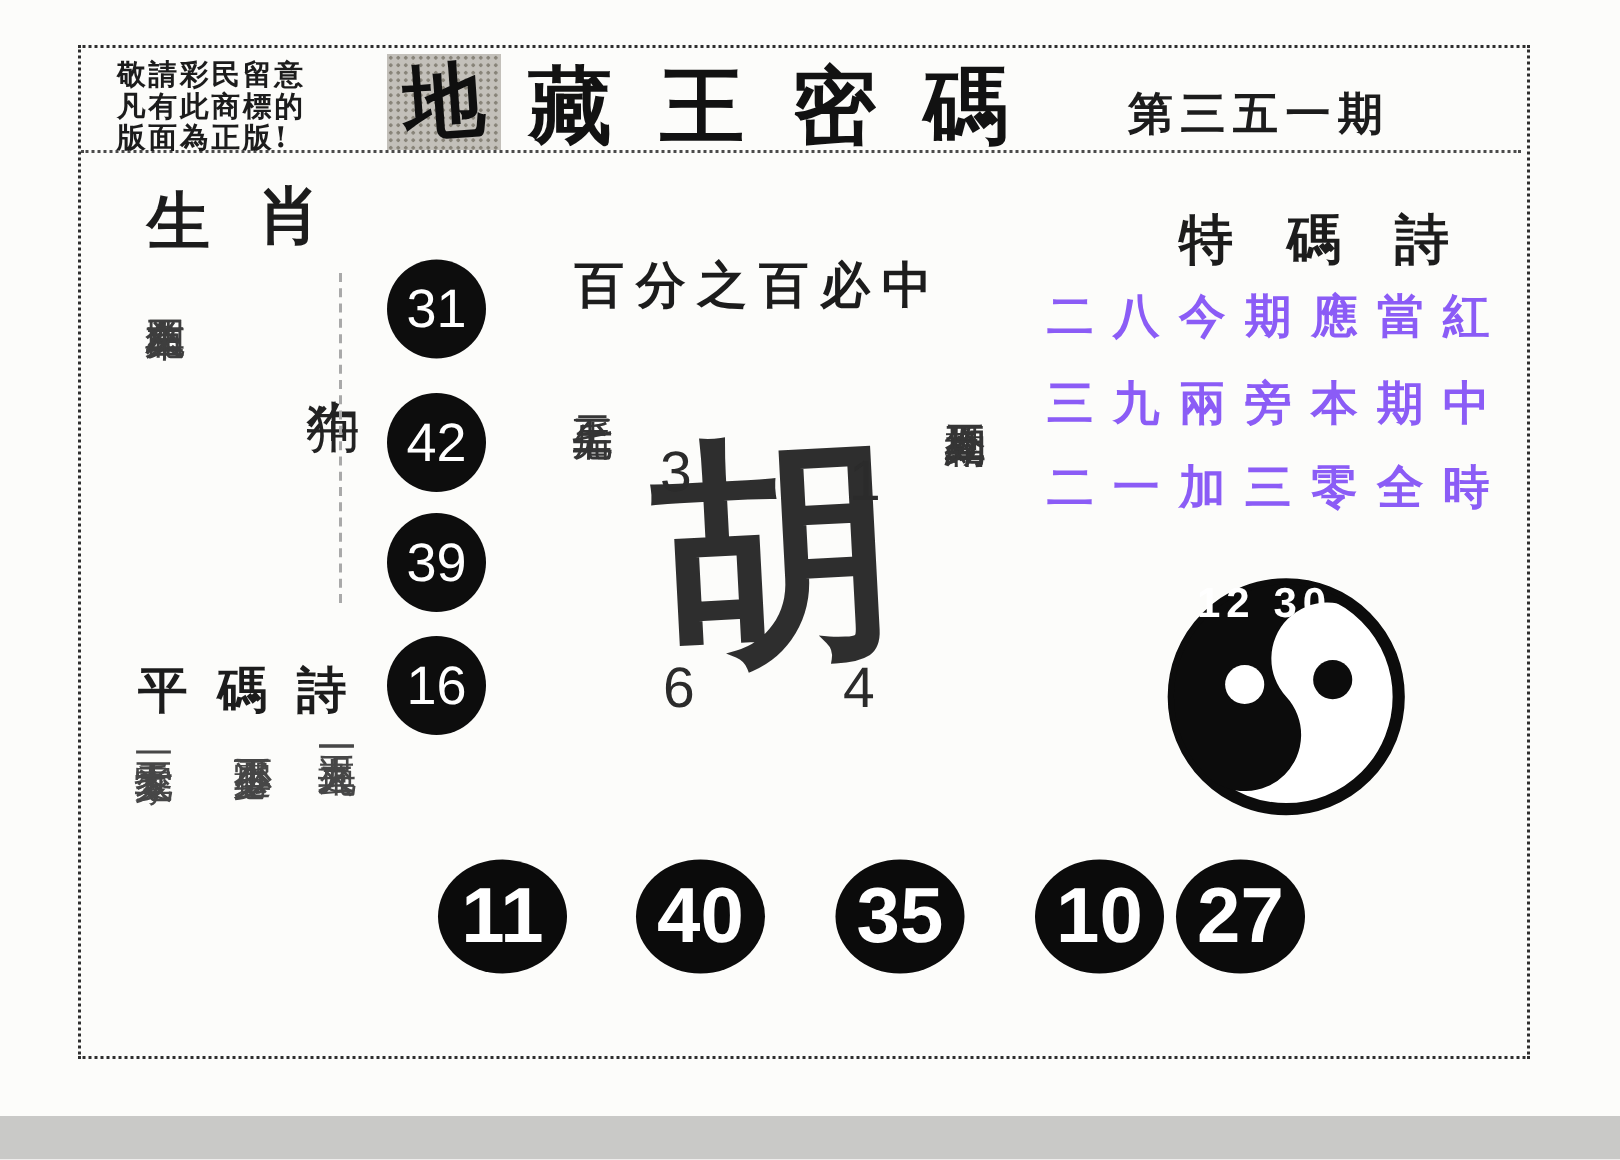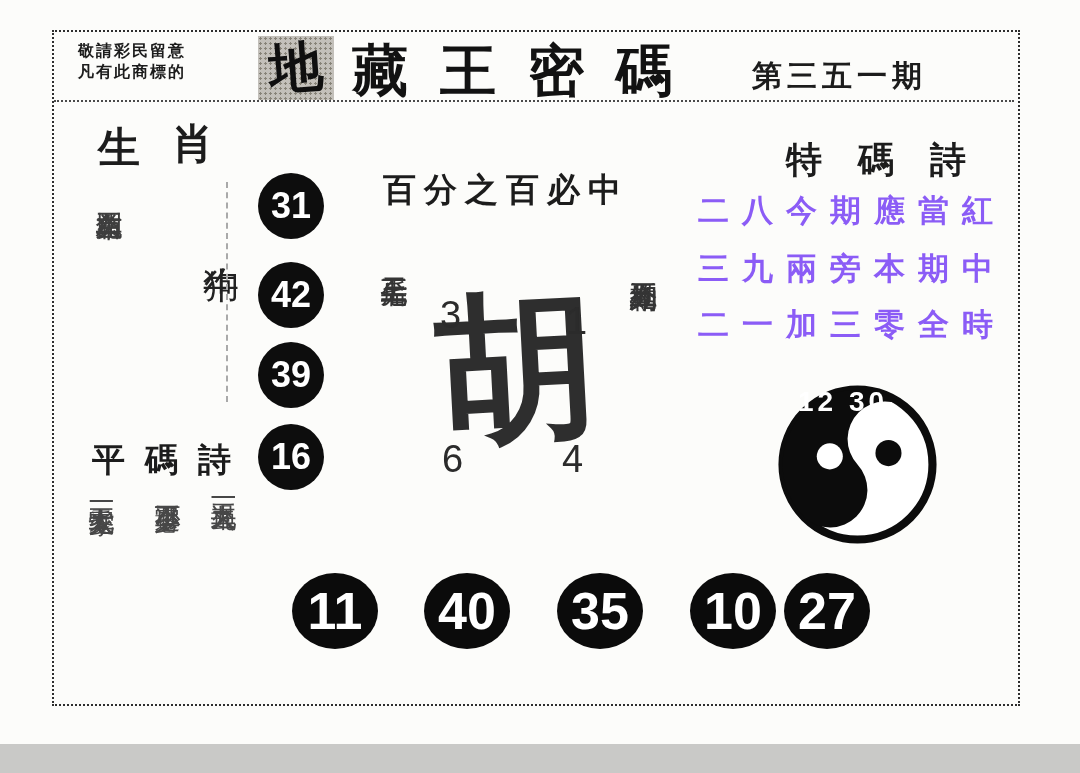--- a/index.html
+++ b/index.html
@@ -6,40 +6,40 @@
   body{
     width:1080px;height:773px;position:relative;overflow:hidden;
     background:#f7f6f3;
     font-family:"DejaVu Serif","Liberation Serif",serif;
     color:#1c1c1c;
   }
   .abs{position:absolute;}
   .sheet{left:0;top:0;width:1080px;height:773px;background:#fcfcfa;}
   .outer-border{left:52px;top:30px;width:964px;height:672px;border:2px dotted #2e2e2e;}
   .header-divider{left:54px;top:100px;width:960px;border-top:2px dotted #4a4a4a;}
-  .notice{left:78px;top:40px;width:200px;font-size:16px;line-height:21px;font-weight:600;letter-spacing:2px;}
+  .notice{left:78px;top:40px;width:200px;font-size:19px;line-height:21px;font-weight:600;letter-spacing:2px;}
   .logo-box{
     left:258px;top:36px;width:76px;height:64px;
     background-color:#c3c0ba;
     background-image:radial-gradient(#878378 1px,transparent 1.3px);
     background-size:5px 5px;
     display:flex;align-items:center;justify-content:center;
   }
   .logo-char{font-size:54px;font-weight:bold;color:#0f0f0f;transform:rotate(-4deg);}
   .main-title{left:352px;top:34px;font-size:56px;font-weight:bold;letter-spacing:32px;color:#121212;white-space:nowrap;}
   .issue{left:752px;top:56px;font-size:30px;font-weight:bold;letter-spacing:5px;font-family:"Liberation Sans",sans-serif;}
   .zodiac-char{font-size:42px;font-weight:bold;}
   .v{writing-mode:vertical-rl;text-orientation:upright;}
   .zodiac-col{left:90px;top:192px;font-size:27px;line-height:39px;color:#3e3e3e;}
   .zodiac-sub{left:180px;top:238px;font-size:36px;line-height:82px;color:#222;}
   .vline{left:226px;top:182px;height:220px;border-left:2px dashed #a9a9a9;}
   .circle{
     width:66px;height:66px;border-radius:50%;background:#0d0d0d;color:#fff;
     display:flex;align-items:center;justify-content:center;
-    font-family:"Liberation Sans",sans-serif;font-size:36px;font-weight:bold;left:258px;
+    font-family:"Liberation Sans",sans-serif;font-size:36px;font-weight:normal;left:258px;
   }
   .headline{left:383px;top:168px;font-size:33px;font-weight:bold;letter-spacing:8px;white-space:nowrap;}
   .verse-col{font-size:27px;line-height:37px;color:#353535;}
   .big-char{left:436px;top:288px;font-size:160px;line-height:1;font-weight:bold;color:#2e2e2e;transform:rotate(-3deg);}
   .corner-num{font-size:38px;color:#2b2b2b;font-family:"Liberation Sans",sans-serif;}
   .sp-title{left:742px;top:136px;font-size:36px;font-weight:bold;letter-spacing:36px;white-space:nowrap;margin-left:44px;}
   .sp-line{left:698px;font-size:31px;font-weight:bold;letter-spacing:13px;white-space:nowrap;color:#8b5cf6;}
   .yy-box{left:776px;top:383px;width:163px;height:163px;}
   .yy-nums{left:798px;top:386px;width:130px;color:#ffffff;font-family:"Liberation Sans",sans-serif;
     font-size:28px;font-weight:600;letter-spacing:4px;}
@@ -55,20 +55,21 @@
 </head>
 <body>
 
 <div class="abs sheet"></div>
 <div class="abs outer-border"></div>
 <div class="abs header-divider"></div>
 
 <div class="abs notice">
   <div>敬請彩民留意</div>
   <div>凡有此商標的</div>
+  <div>版面為正版!</div>
 </div>
 <div class="abs logo-box">
   <span class="logo-char">地</span>
 </div>
 <div class="abs main-title">藏王密碼</div>
 <div class="abs issue">第三五一期</div>
 
 <div class="abs zodiac-char" style="left:98px;top:120px;">生</div>
 <div class="abs zodiac-char" style="left:172px;top:116px;">肖</div>
 <div class="abs v zodiac-col">兔左羊右三四來</div>

